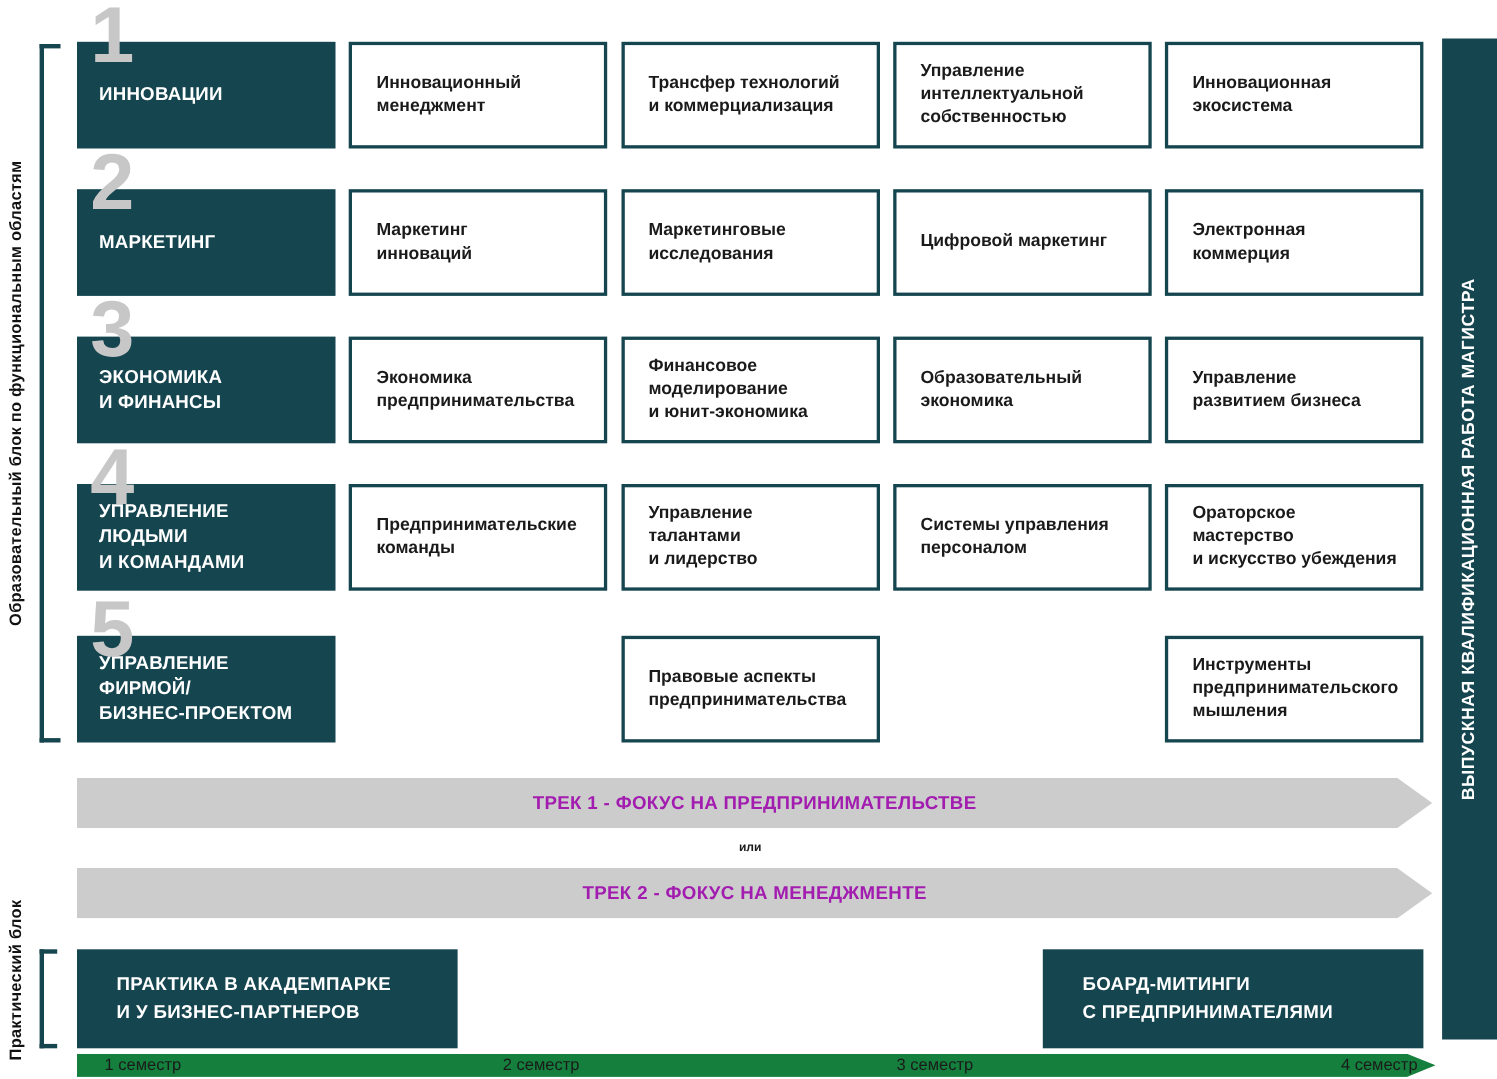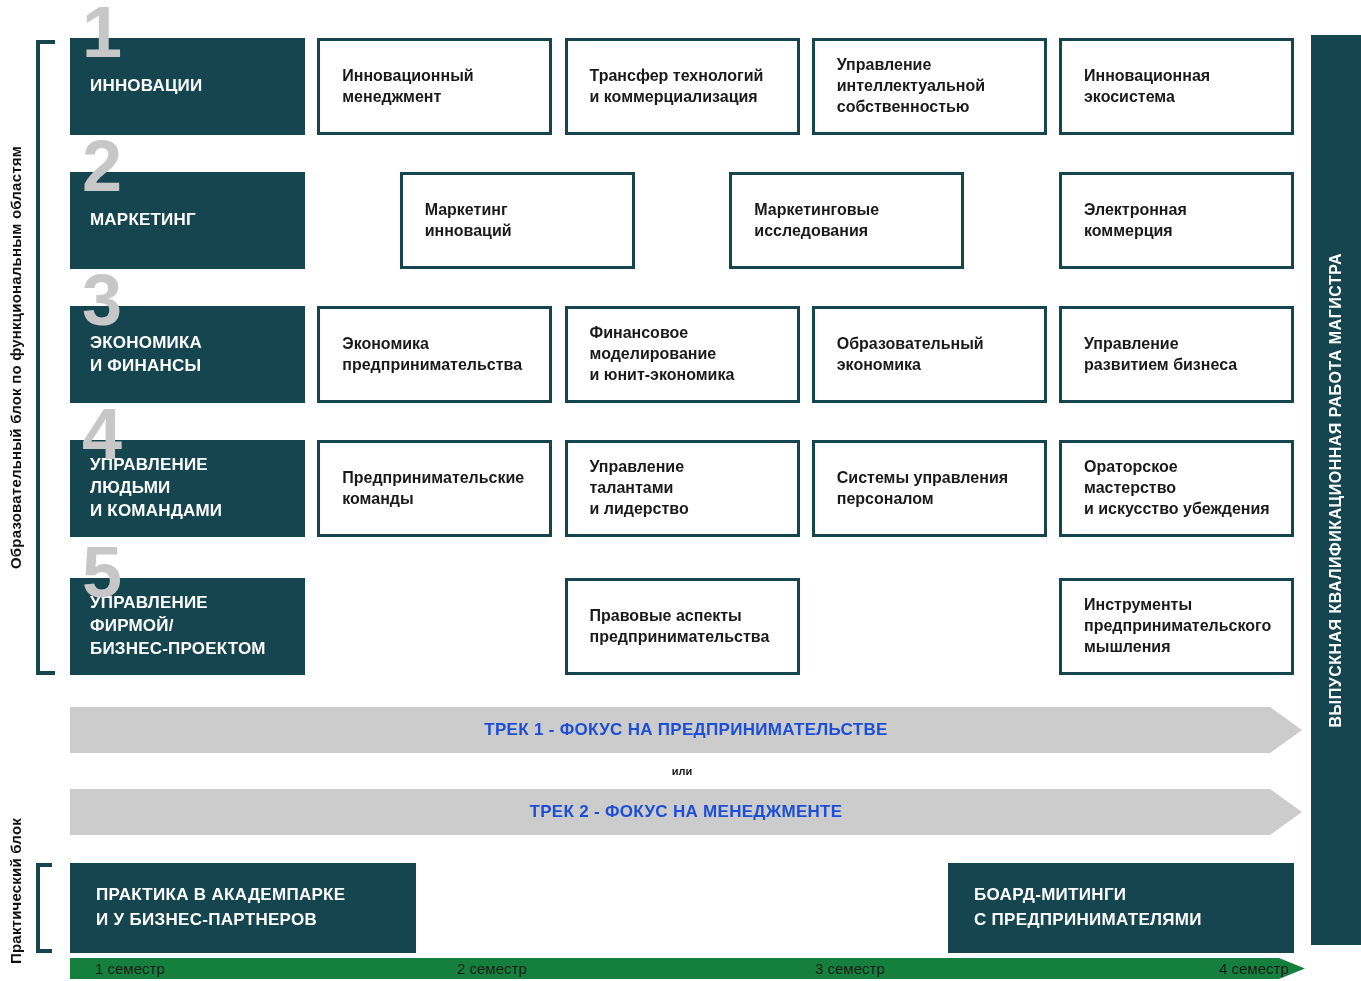--- a/index.html
+++ b/index.html
@@ -38,35 +38,35 @@
     width:235px;height:97px;background:#ffffff;border:3px solid #15454f;box-sizing:border-box;
     display:flex;align-items:center;padding-left:22px;padding-right:6px;
     font-weight:700;font-size:16px;line-height:1.3;color:#1a1a1a;
   }
 
   
   .track{
     position:absolute;left:70px;width:1232px;height:46px;background:#cccccc;
     clip-path:polygon(0 0, calc(100% - 32px) 0, 100% 50%, calc(100% - 32px) 100%, 0 100%);
     display:flex;align-items:center;justify-content:center;
-    font-weight:700;font-size:17px;letter-spacing:.3px;color:#1d4ed8;
+    font-weight:700;font-size:17px;letter-spacing:.3px;color:#a21caf;
   }
   .track-1{top:707px;}
   .track-2{top:789px;}
   .or-label{
     position:absolute;left:70px;top:761px;width:1224px;height:20px;
     display:flex;align-items:center;justify-content:center;
     font-weight:700;font-size:11px;color:#1a1a1a;
   }
 
   
   .practical-row{position:absolute;left:70px;top:863px;width:1224px;display:flex;justify-content:space-between;}
   .practical-box{
     width:346px;height:90px;background:#15454f;color:#ffffff;box-sizing:border-box;
-    display:flex;align-items:center;padding-left:26px;padding-right:10px;
+    display:flex;align-items:center;padding-left:36px;padding-right:10px;
     font-weight:700;font-size:17px;line-height:1.45;letter-spacing:.3px;
   }
 
   
   .timeline{
     position:absolute;left:70px;top:958px;width:1235px;height:21px;background:#15803d;
     clip-path:polygon(0 0, calc(100% - 26px) 0, 100% 50%, calc(100% - 26px) 100%, 0 100%);
   }
   .sem{position:absolute;top:0;height:21px;line-height:21px;font-size:15px;color:#1a1a1a;}
   .sem-1{left:25px;}.sem-2{left:387px;}.sem-3{left:745px;}.sem-4{left:1106px;margin-left:43px;}
@@ -118,20 +118,23 @@
       <div class="row-digit">2</div>
       <span class="pre">МАРКЕТИНГ</span>
     </div>
     <div class="course">
         <span class="pre">Маркетинг
 инноваций</span>
       </div>
     <div class="course">
         <span class="pre">Маркетинговые
 исследования</span>
+      </div>
+    <div class="course">
+        <span class="pre">Цифровой маркетинг</span>
       </div>
     <div class="course">
         <span class="pre">Электронная
 коммерция</span>
       </div>
   </div>
 
   <div class="row" style="top:306px">
     <div class="row-header">
       <div class="row-digit">3</div>

